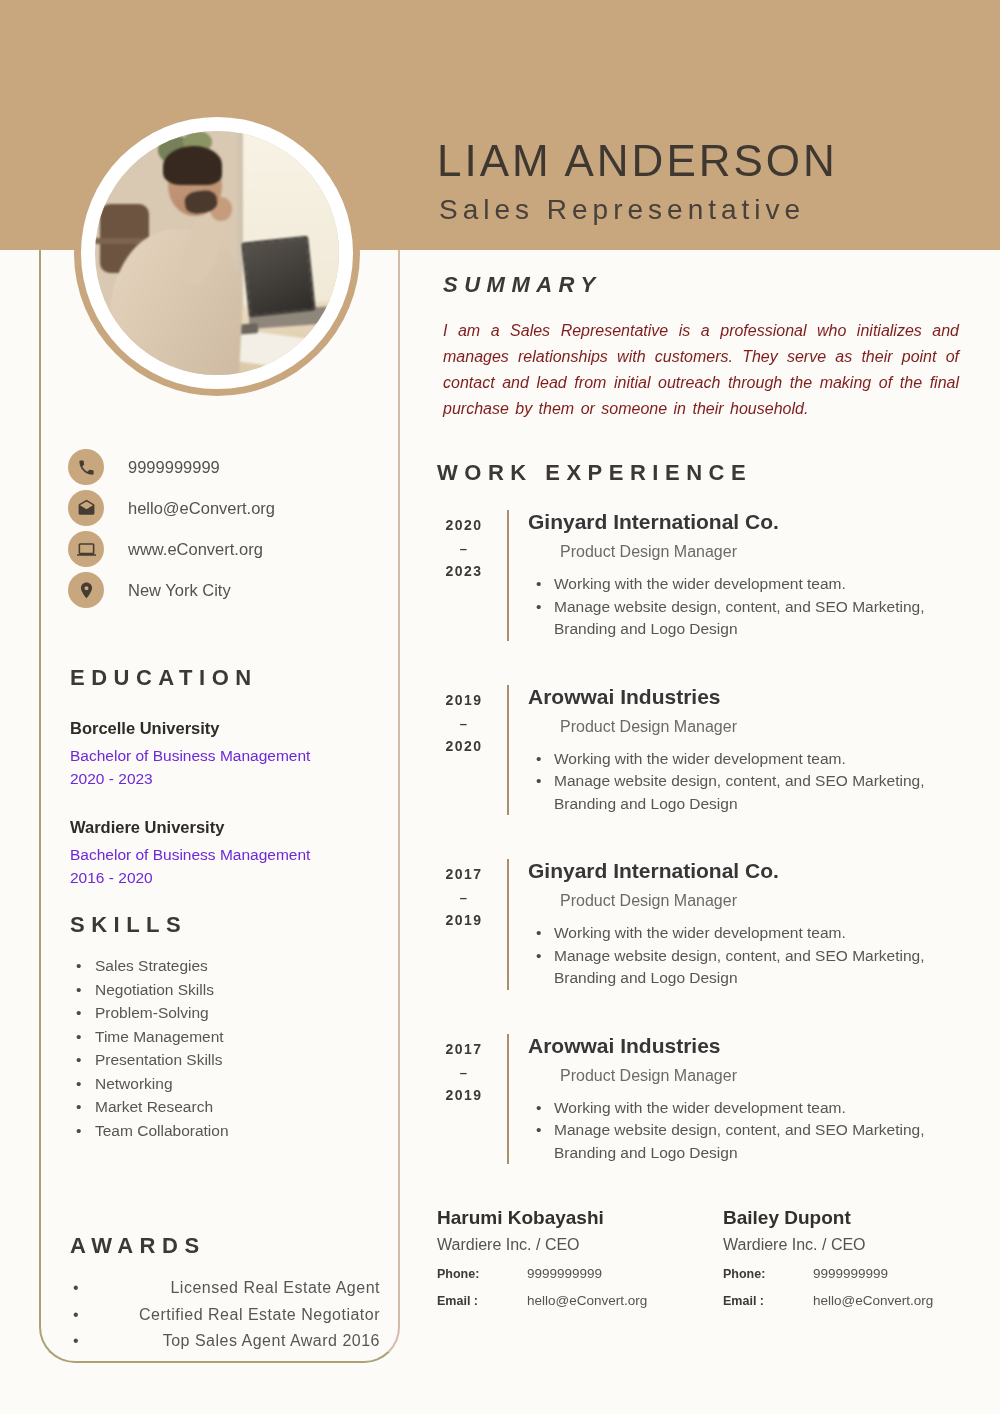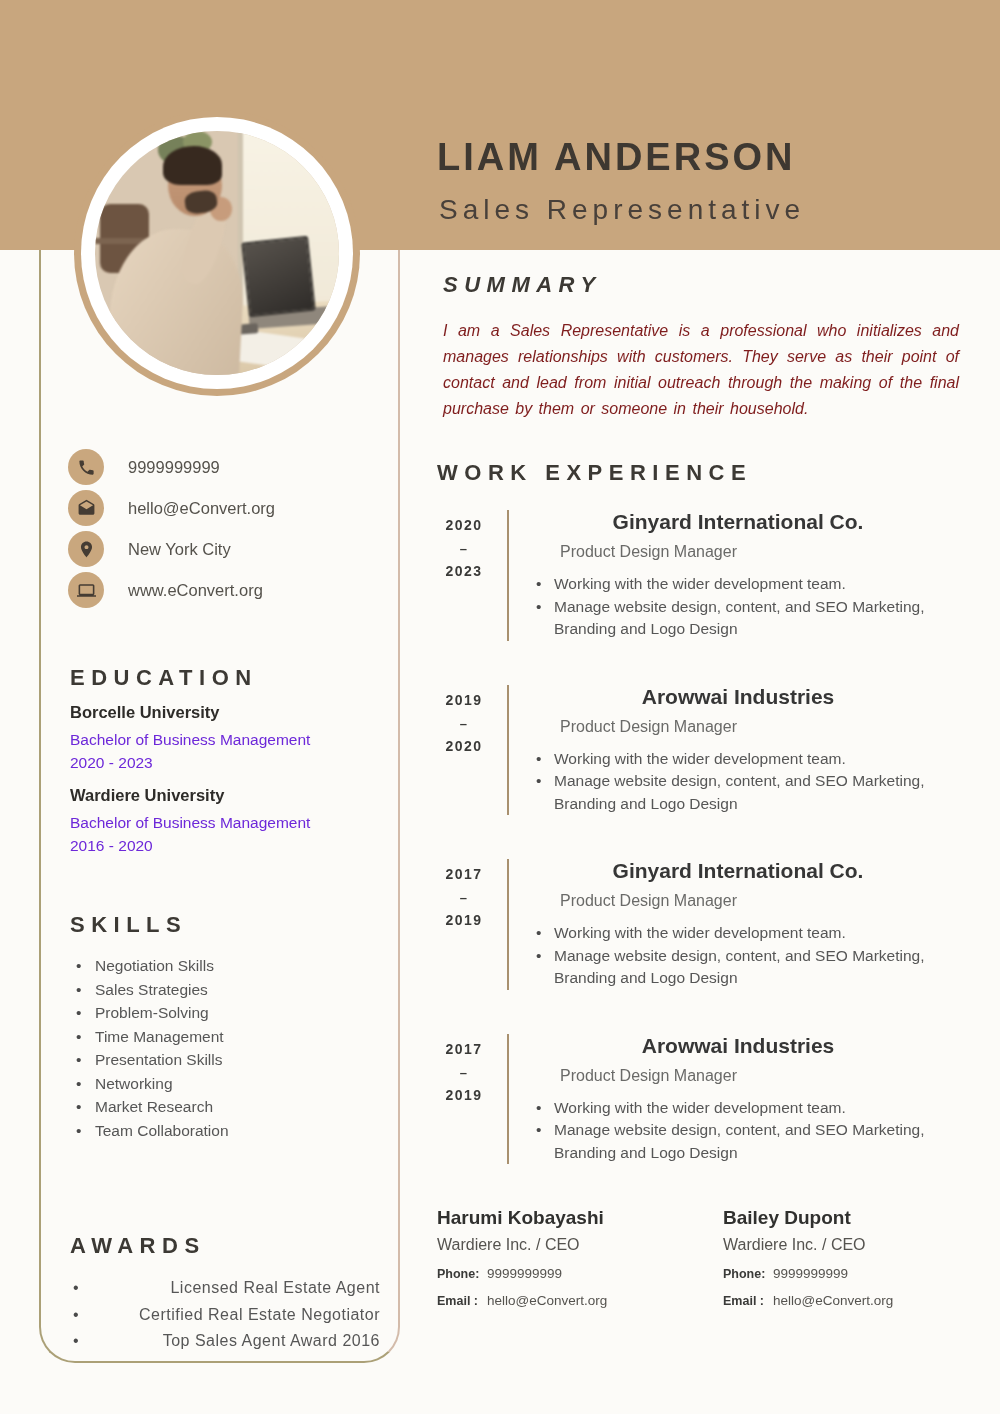--- a/index.html
+++ b/index.html
@@ -4,21 +4,21 @@
 <style>
   html,body{margin:0;padding:0;}
   body{
     width:1000px;height:1414px;position:relative;overflow:hidden;
     background:#fcfbf8;
     font-family:"Liberation Sans","DejaVu Sans",sans-serif;
     color:#3c3934;
   }
   
   .band{position:absolute;left:0;top:0;width:1000px;height:250px;background:#c8a67e;}
-  .name{position:absolute;left:437px;top:136px;font-size:38px;font-weight:bold;letter-spacing:3px;color:#3e3831;}
+  .name{position:absolute;left:437px;top:136px;font-size:44px;font-weight:normal;letter-spacing:3px;color:#3e3831;}
   .job-title{position:absolute;left:439px;top:194px;font-size:28px;letter-spacing:5px;color:#48403a;}
   
   .panel-outline{
     position:absolute;left:39px;top:250px;width:357px;height:1111px;
     border-left:2px solid #aba077;border-bottom:2px solid #aba077;border-right:2px solid #d3bbaa;
     border-radius:0 0 36px 36px;
   }
   
   .photo-outer{position:absolute;left:74px;top:110px;width:286px;height:286px;border-radius:50%;background:#c8a67e;}
   .photo-white{position:absolute;left:7px;top:7px;right:7px;bottom:7px;border-radius:50%;background:#ffffff;}
@@ -45,21 +45,21 @@
   
   .h-section{font-size:22px;font-weight:bold;letter-spacing:6.5px;color:#3c3934;}
   
   .contact{position:absolute;left:68px;top:449px;}
   .contact-row{display:flex;align-items:center;margin-bottom:5px;height:36px;}
   .icon-circle{width:36px;height:36px;border-radius:50%;background:#c9a77e;display:flex;align-items:center;justify-content:center;flex:0 0 36px;}
   .icon-circle svg{width:19px;height:19px;fill:#453c33;}
   .contact-text{margin-left:24px;font-size:16.5px;color:#55524c;}
   
   .education{position:absolute;left:70px;top:665px;width:300px;}
-  .edu-block{margin-top:12px;}
+  .edu-block{margin-top:28px;}
   .edu-name{font-size:16.5px;font-weight:bold;color:#2e2c29;margin-bottom:6px;}
   .edu-line{font-size:15.5px;color:#6d28d9;line-height:23px;}
   
   .skills{position:absolute;left:70px;top:912px;width:300px;}
   .dot-list{list-style:none;margin:16px 0 0 0;padding:0;}
   .dot-list li{position:relative;padding-left:25px;font-size:15.5px;color:#565656;line-height:23.5px;}
   .dot-list li::before{content:"•";position:absolute;left:6px;color:#4a4a4a;}
   
   .awards{position:absolute;left:70px;top:1233px;width:310px;}
   .awards .dot-list li{font-size:16px;line-height:26.5px;letter-spacing:0.5px;padding-left:22px;text-align:right;}
@@ -68,32 +68,32 @@
   .summary{position:absolute;left:443px;top:272px;width:516px;font-style:italic;}
   .summary p{margin:20px 0 0 0;font-size:16px;line-height:26px;color:#7f1d1d;text-align:justify;word-spacing:2px;}
   
   .work{position:absolute;left:437px;top:460px;width:516px;}
   .entries{margin-top:24px;}
   .entry{display:flex;margin-bottom:44px;}
   .entry-dates{width:54px;flex:0 0 54px;text-align:center;font-size:14px;font-weight:bold;letter-spacing:1.5px;color:#3a3a38;line-height:23px;padding-top:4px;}
   .entry-dash{font-size:13px;}
   .entry-divider{width:2px;background:#a8906f;margin-left:16px;flex:0 0 2px;}
   .entry-body{padding-left:19px;width:420px;}
-  .entry-company{font-size:21px;font-weight:bold;color:#363636;text-align:center;}
+  .entry-company{font-size:21px;font-weight:bold;color:#363636;}
   .entry-role{font-size:16px;color:#6a6a68;margin-top:9px;margin-left:32px;}
   .entry-bullets{list-style:none;margin:12px 0 0 0;padding:0;}
   .entry-bullets li{position:relative;padding-left:26px;font-size:15.5px;color:#565656;line-height:22.5px;width:375px;}
   .entry-bullets li::before{content:"•";position:absolute;left:8px;color:#4a4a4a;}
   
   .references{position:absolute;left:437px;top:1183px;width:516px;}
   .ref-cols{display:flex;margin-top:24px;}
   .ref-card{width:286px;flex:0 0 286px;}
   .ref-name{font-size:19px;font-weight:bold;color:#30302e;}
   .ref-role{font-size:16px;color:#55534f;margin-top:7px;}
-  .ref-row{display:flex;align-items:baseline;margin-top:12px;}
+  .ref-row{display:flex;align-items:baseline;margin-top:12px;gap:40px;}
   .ref-label{font-size:12.5px;font-weight:bold;color:#3a3a38;width:50px;flex:0 0 50px;}
   .ref-value{font-size:13.5px;color:#55534f;}
 </style>
 </head>
 <body>
 
 <div class="band"></div>
 <div class="name">LIAM ANDERSON</div>
 <div class="job-title">Sales Representative</div>
 
@@ -137,54 +137,54 @@
     <span class="icon-circle">
       <svg viewBox="0 0 24 24">
           <path d="M21.99 8c0-.72-.37-1.35-.94-1.7L12 1 2.95 6.3C2.38 6.65 2 7.28 2 8v10c0 1.1.9 2 2 2h16c1.1 0 2-.9 2-2l-.01-10zM12 13L3.74 7.84 12 3l8.26 4.84L12 13z"></path>
         </svg>
     </span>
     <span class="contact-text">hello@eConvert.org</span>
   </div>
   <div class="contact-row">
     <span class="icon-circle">
       <svg viewBox="0 0 24 24">
+          <path d="M20 18c1.1 0 2-.9 2-2V6c0-1.1-.9-2-2-2H4c-1.1 0-2 .9-2 2v10c0 1.1.9 2 2 2H0v2h24v-2h-4zM4 6h16v10H4V6z"></path>
+        </svg>
+    </span>
+    <span class="contact-text">www.eConvert.org</span>
+  </div>
+  <div class="contact-row">
+    <span class="icon-circle">
+      <svg viewBox="0 0 24 24">
           <path d="M12 2C8.13 2 5 5.13 5 8.95c0 5.25 7 13.05 7 13.05s7-7.8 7-13.05C19 5.13 15.87 2 12 2zm0 9.5c-1.38 0-2.5-1.12-2.5-2.5s1.12-2.5 2.5-2.5 2.5 1.12 2.5 2.5-1.12 2.5-2.5 2.5z"></path>
         </svg>
     </span>
     <span class="contact-text">New York  City</span>
-  </div>
-  <div class="contact-row">
-    <span class="icon-circle">
-      <svg viewBox="0 0 24 24">
-          <path d="M20 18c1.1 0 2-.9 2-2V6c0-1.1-.9-2-2-2H4c-1.1 0-2 .9-2 2v10c0 1.1.9 2 2 2H0v2h24v-2h-4zM4 6h16v10H4V6z"></path>
-        </svg>
-    </span>
-    <span class="contact-text">www.eConvert.org</span>
   </div>
 </div>
 
 <div class="education">
   <div class="h-section">EDUCATION</div>
   <div class="edu-block">
     <div class="edu-name">Borcelle University</div>
     <div class="edu-line">Bachelor of Business Management</div>
     <div class="edu-line">2020 - 2023</div>
   </div>
   <div class="edu-block">
     <div class="edu-name">Wardiere University</div>
     <div class="edu-line">Bachelor of Business Management</div>
     <div class="edu-line">2016 - 2020</div>
   </div>
 </div>
 
 <div class="skills">
   <div class="h-section">SKILLS</div>
   <ul class="dot-list">
+    <li>Sales Strategies</li>
     <li>Negotiation Skills</li>
-    <li>Sales Strategies</li>
     <li>Problem-Solving</li>
     <li>Time Management</li>
     <li>Presentation Skills</li>
     <li>Networking</li>
     <li>Market Research</li>
     <li>Team Collaboration</li>
   </ul>
 </div>
 
 <div class="awards">

